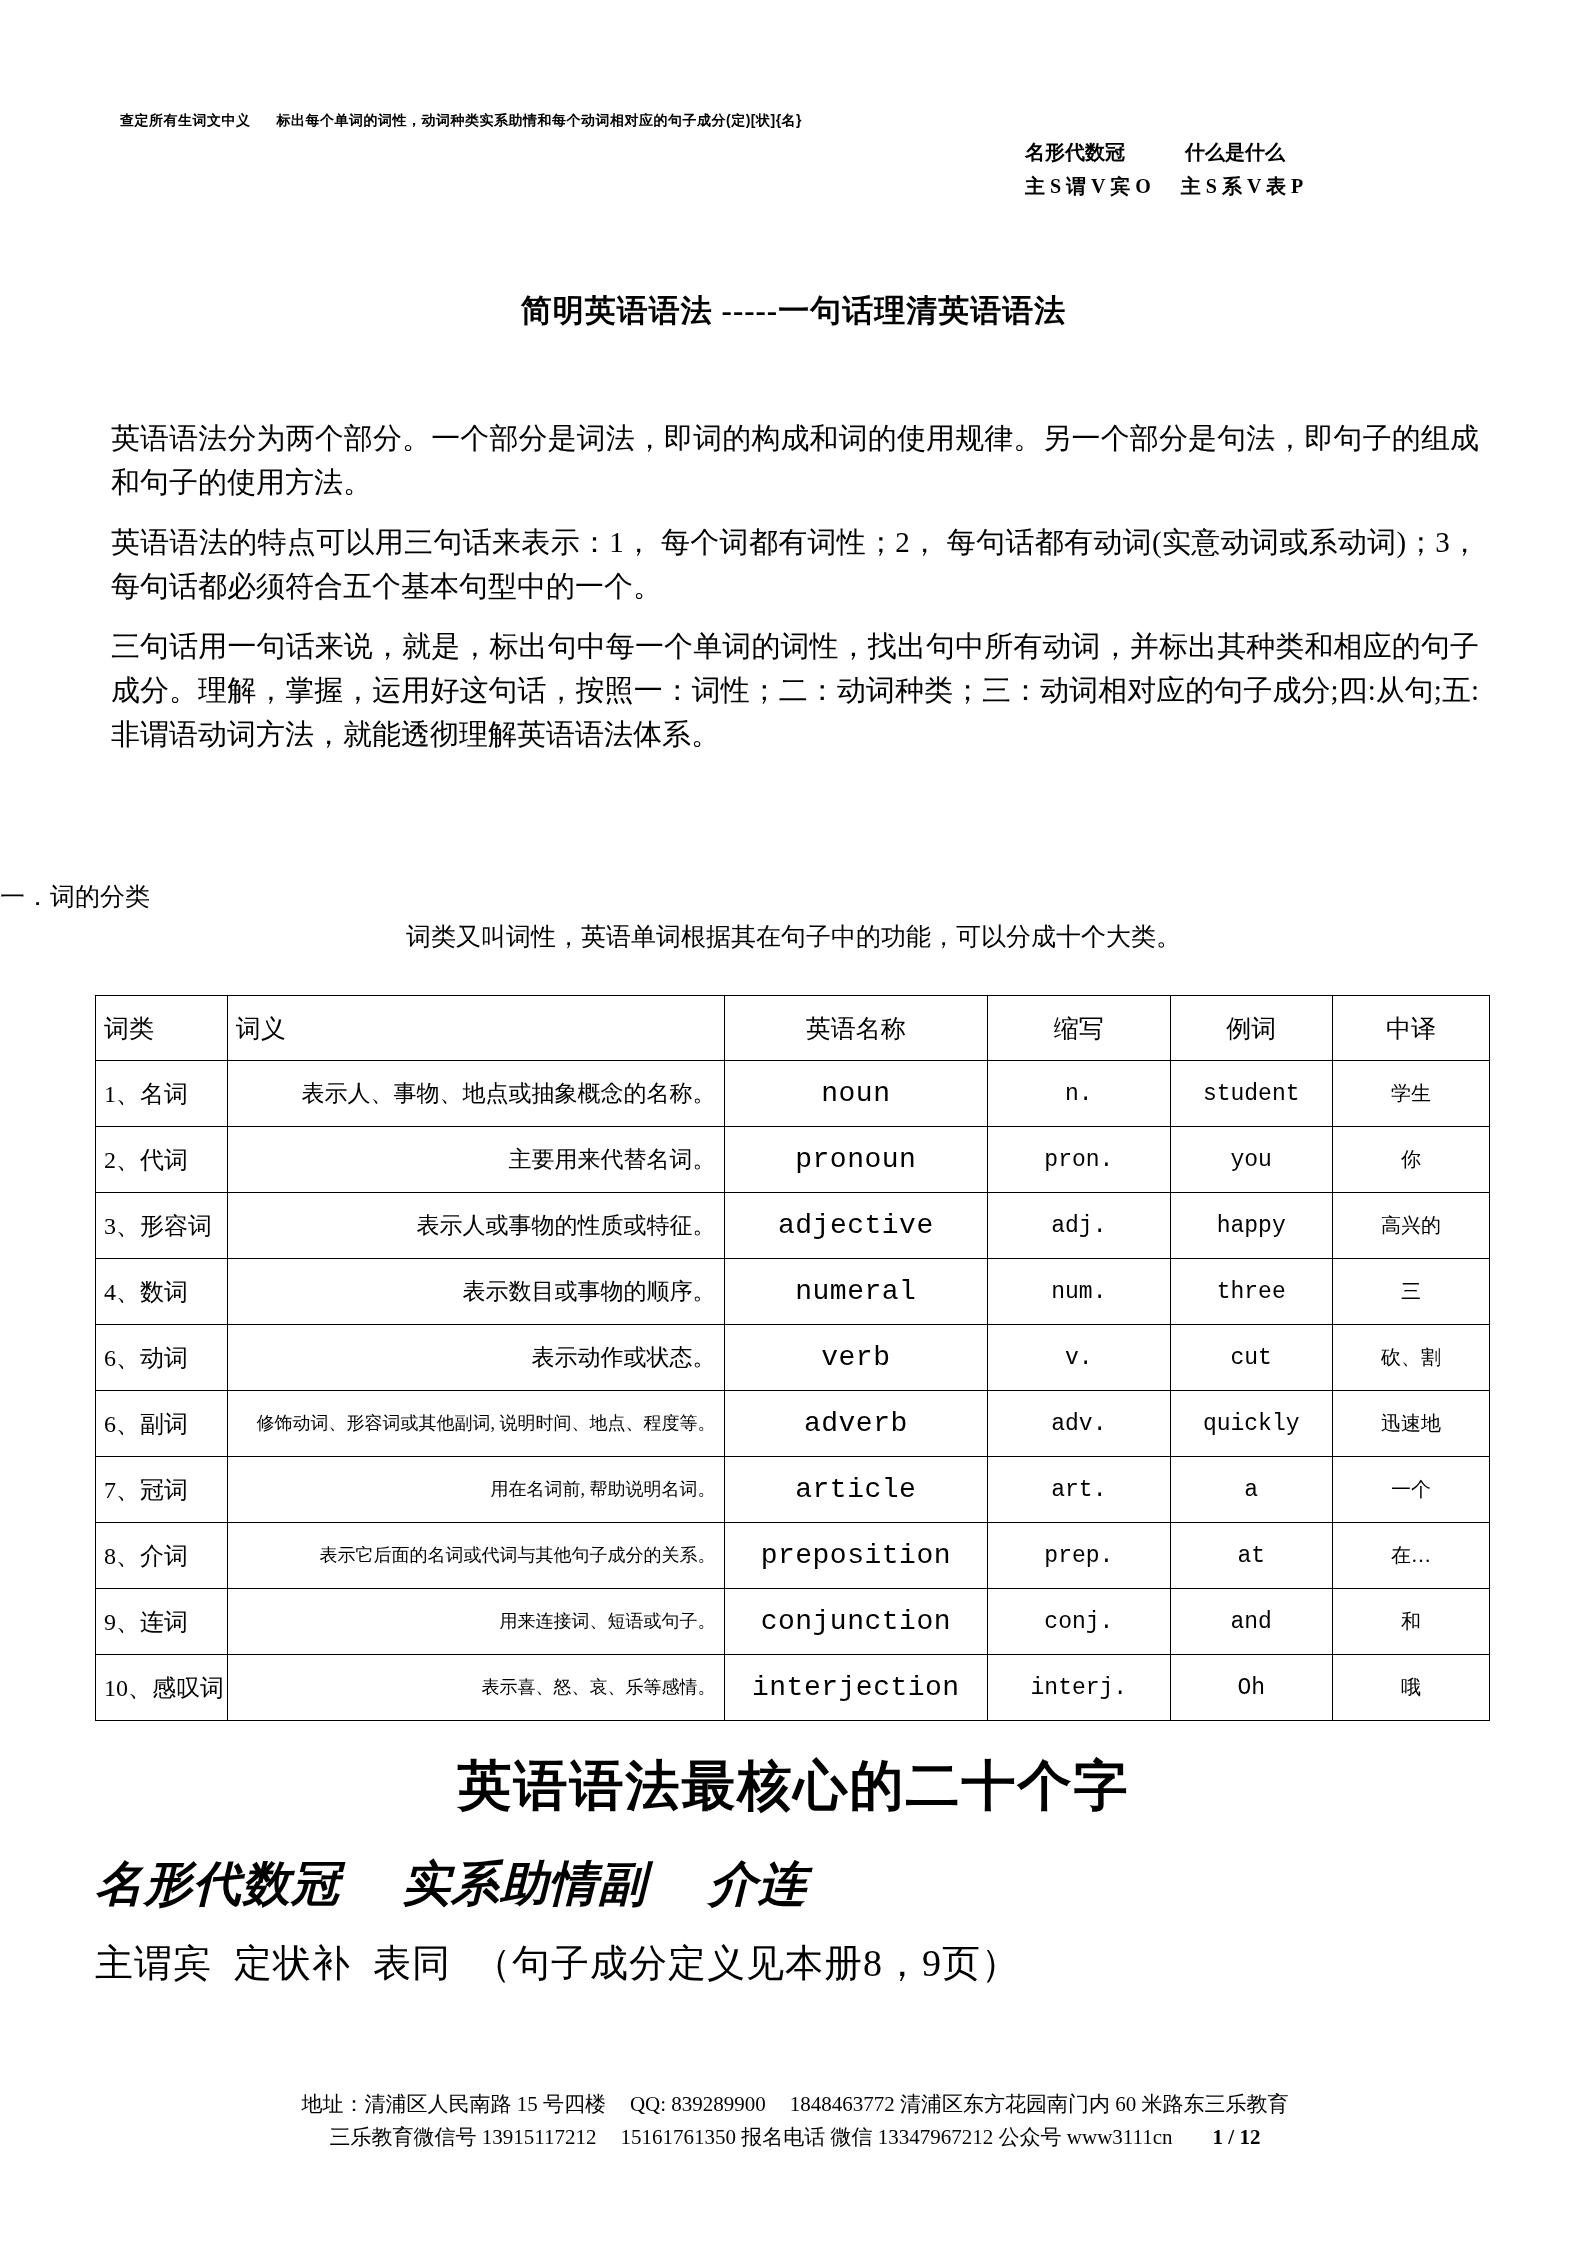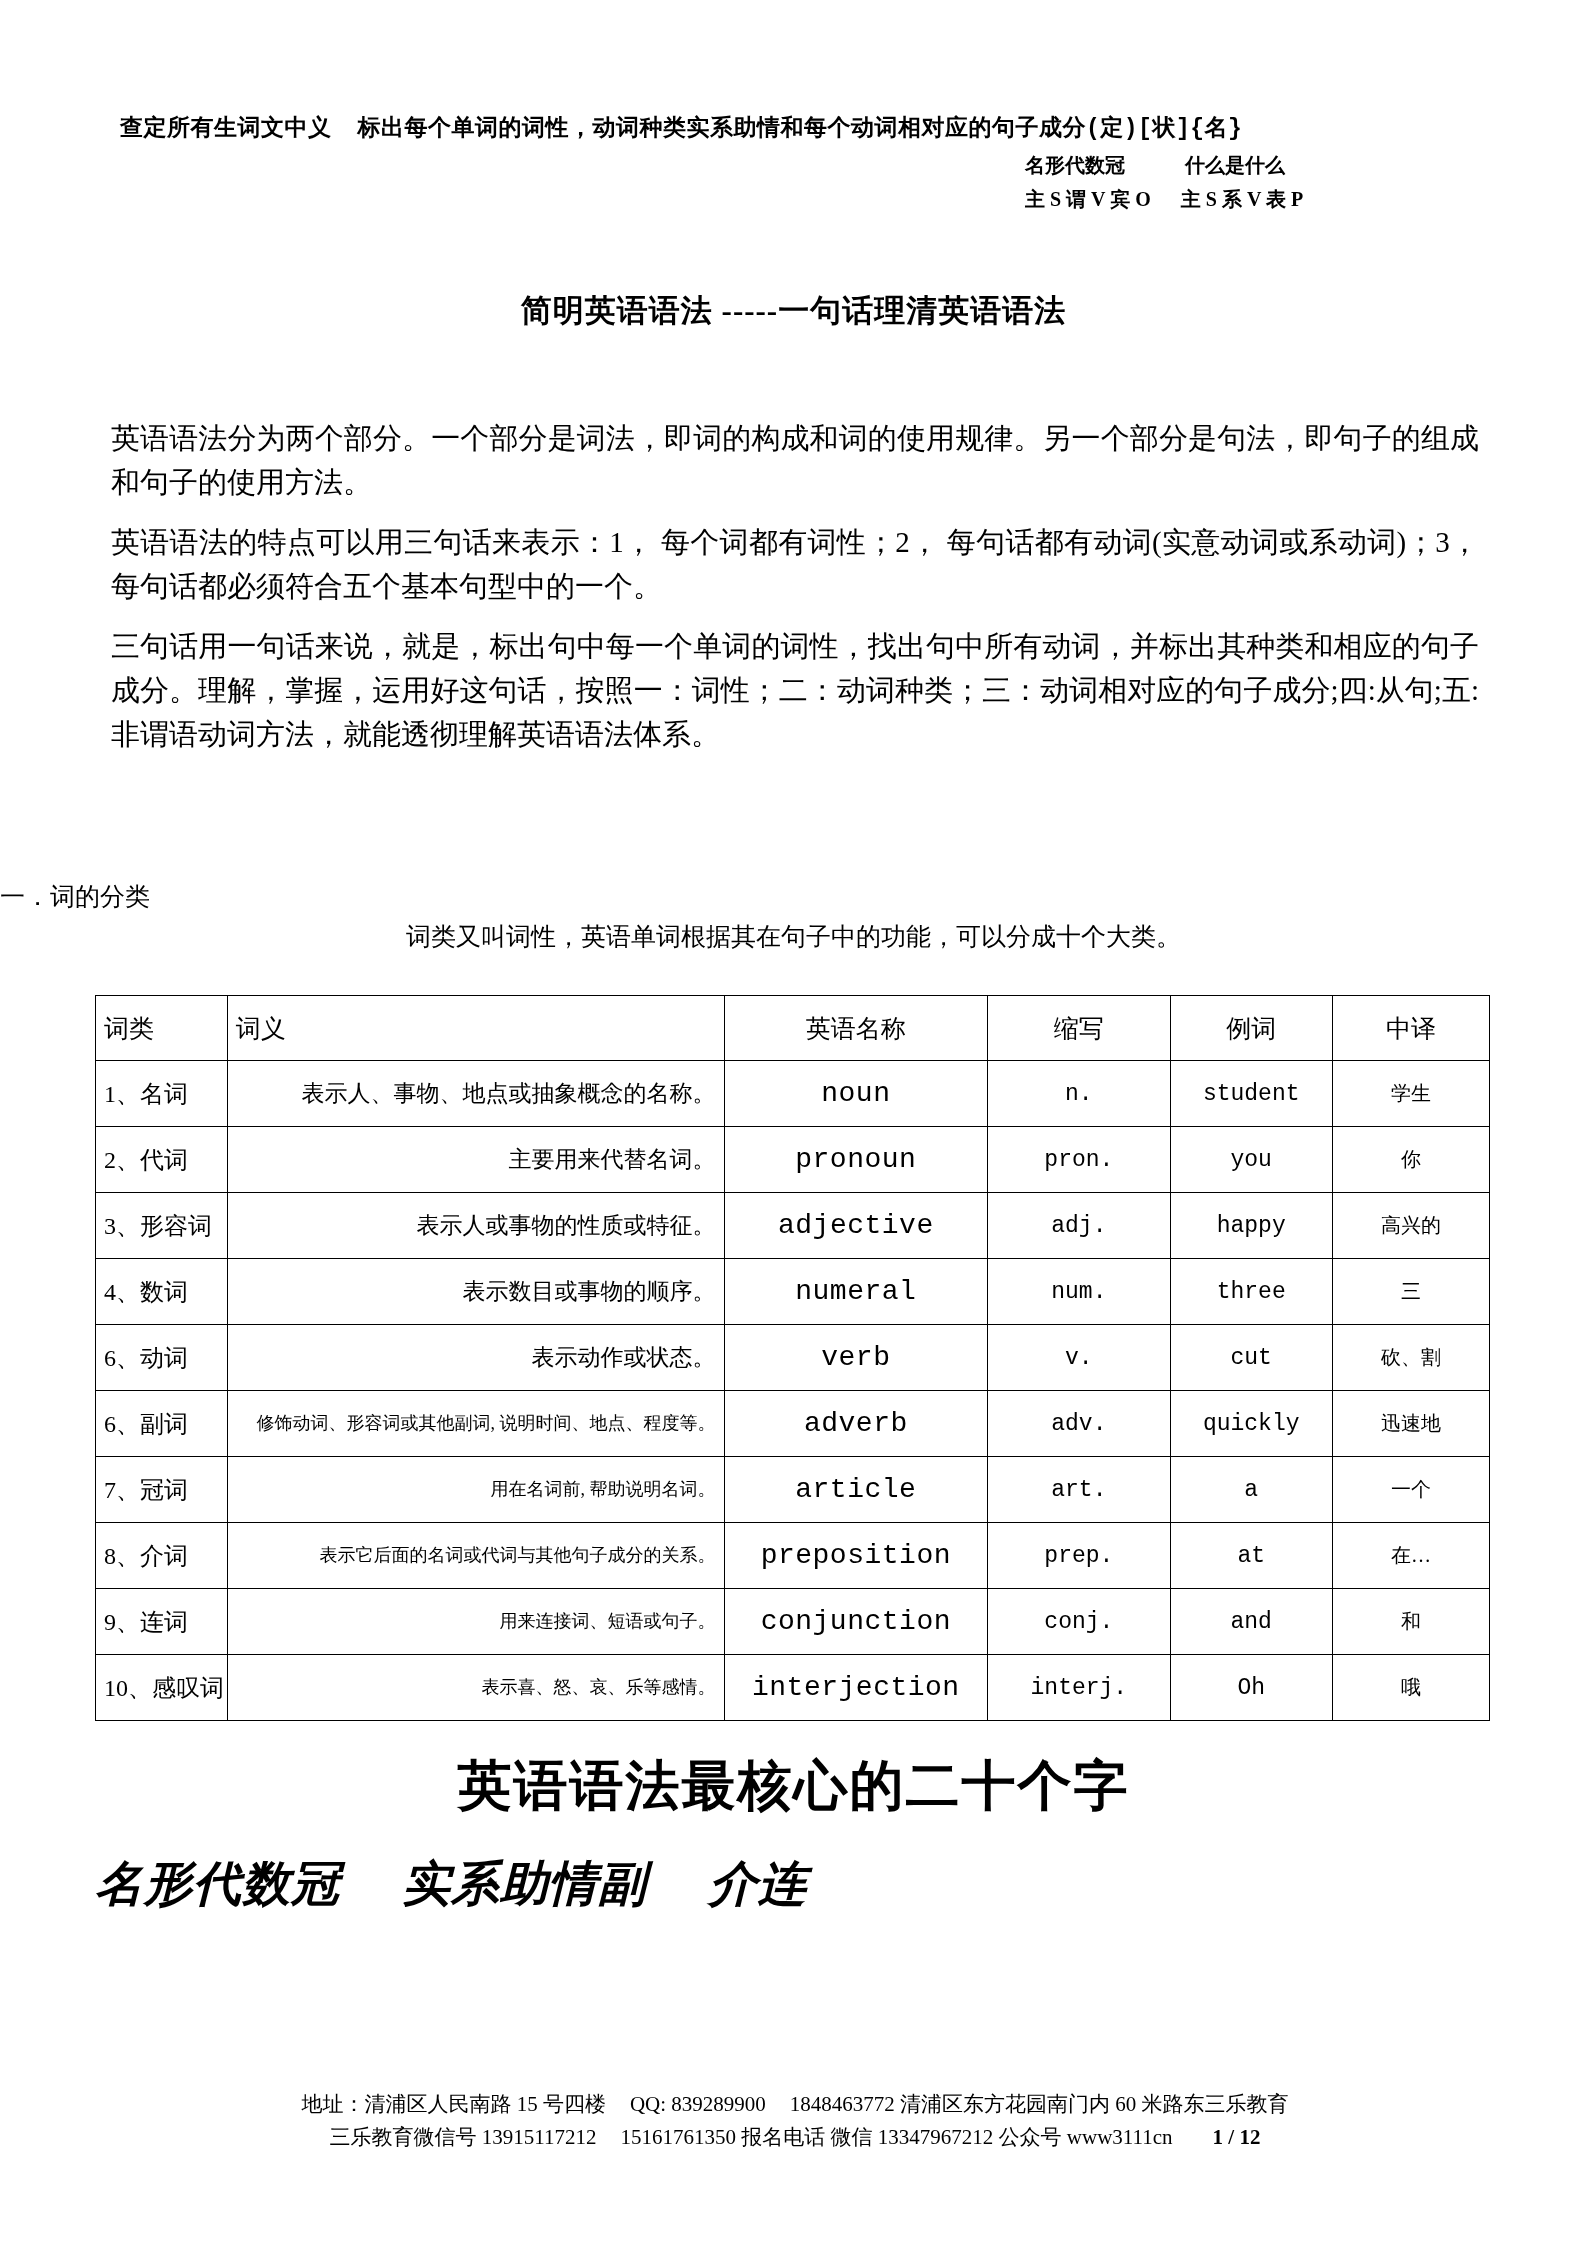--- a/index.html
+++ b/index.html
@@ -24,22 +24,22 @@
   }
 
   
   .header-block {
     position: absolute;
     top: 112px;
     left: 120px;
     right: 90px;
   }
   .header-line-1 {
-    font-family: Liberation Mono, monospace;
-    font-size: 23px;
+    font-family: Liberation Sans, sans-serif;
+    font-size: 14px;
     font-weight: bold;
     letter-spacing: 0.5px;
     white-space: nowrap;
   }
   .header-line-1 .seg-a { margin-right: 26px; }
   .header-sub {
     margin-top: 9px;
     margin-left: 905px;
     font-size: 20px;
     font-weight: bold;
@@ -342,20 +342,23 @@
             <td class="cn">哦</td>
           </tr>
         </tbody>
     </table>
   </div>
 
   <div class="core-title">英语语法最核心的二十个字</div>
   <div class="core-line-1">
     <span>名形代数冠</span><span class="gap"></span><span>实系助情副</span><span class="gap"></span><span>介连</span>
   </div>
+  <div class="core-line-2">
+    <span>主谓宾</span><span class="gap"></span><span>定状补</span><span class="gap"></span><span>表同</span><span class="gap"></span><span>（句子成分定义见本册8，9页）</span>
+  </div>
 
   <div class="footer">
     <div class="f-row">
       <span>地址：清浦区人民南路 15 号四楼</span><span class="sp"></span><span>QQ: 839289900</span><span class="sp"></span><span>1848463772 清浦区东方花园南门内 60 米路东三乐教育</span>
     </div>
     <div class="f-row">
       <span>三乐教育微信号 13915117212</span><span class="sp"></span><span>15161761350 报名电话 微信 13347967212 公众号 www3111cn</span><span class="page-no">1 / 12</span>
     </div>
   </div>
 

